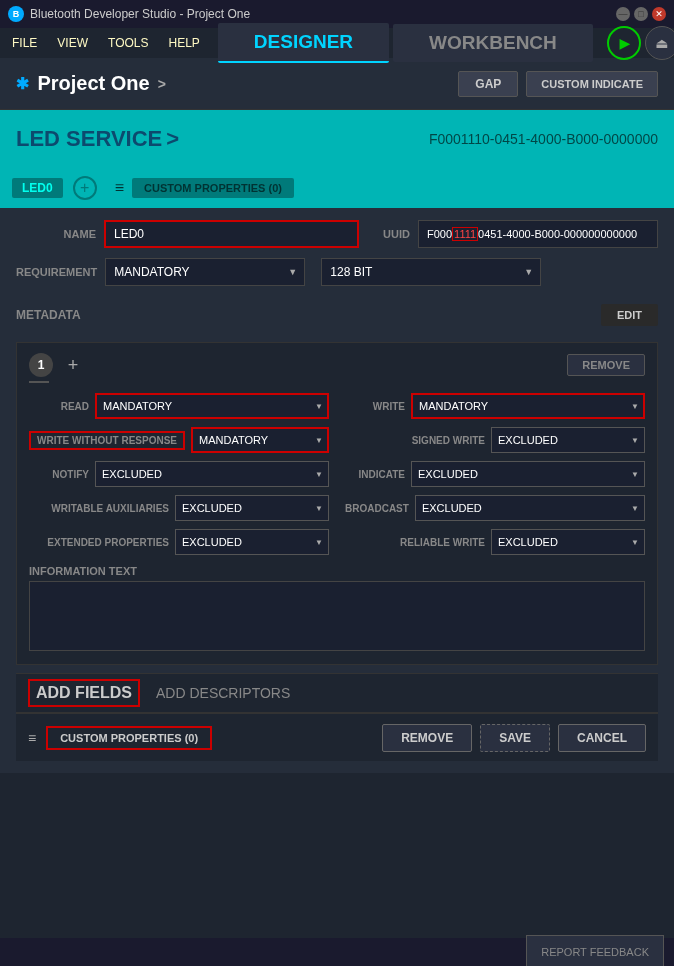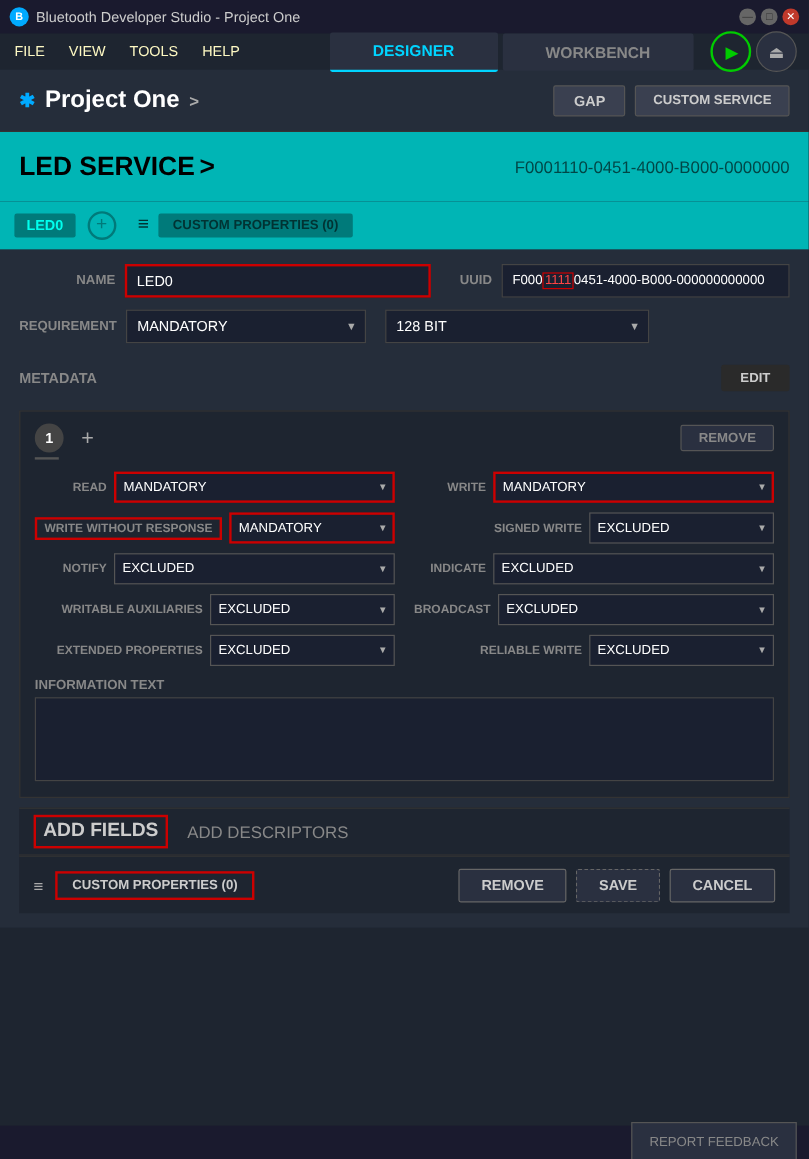--- a/index.html
+++ b/index.html
@@ -52,21 +52,21 @@
       gap: 16px;
     }
     .menu-item {
       color: #fef9c3;
       font-size: 12px;
       cursor: pointer;
       padding: 4px 2px;
     }
     .nav-tab {
       padding: 8px 36px;
-      font-size: 13px;
+      font-size: 19px;
       font-weight: bold;
       color: #aaa;
       cursor: pointer;
       border: none;
       background: #2a3040;
       border-radius: 2px;
     }
     .nav-tab.active { background: #2a3040; color: #00d4ff; border-bottom: 2px solid #00d4ff; }
     .nav-tab:not(.active) { color: #888; }
     .play-btn {
@@ -130,21 +130,21 @@
       background: #00b5b5;
       height: 58px;
       display: flex;
       align-items: center;
       justify-content: space-between;
       padding: 0 16px;
     }
     .service-title {
       font-size: 22px;
       font-weight: bold;
-      color: #000000;
+      color: #0c4a6e;
       display: flex; align-items: center; gap: 4px;
     }
     .service-uuid {
       font-size: 14px;
       color: #003333;
       opacity: 0.85;
     }
 
     
     .service-tabs {
@@ -513,21 +513,21 @@
 </div>
 
 <div class="project-header">
   <div class="project-title">
     <span class="bt-icon">✱</span>
     <span>Project One</span>
     <span class="chevron">&gt;</span>
   </div>
   <div class="project-btns">
     <button class="gap-btn">GAP</button>
-    <button class="custom-service-btn">CUSTOM SERVICE</button>
+    <button class="custom-service-btn">CUSTOM INDICATE</button>
   </div>
 </div>
 
 <div class="service-header">
   <div class="service-title">
     <span>LED SERVICE</span>
     <span>&gt;</span>
   </div>
   <div class="service-uuid">F0001110-0451-4000-B000-0000000</div>
 </div>

